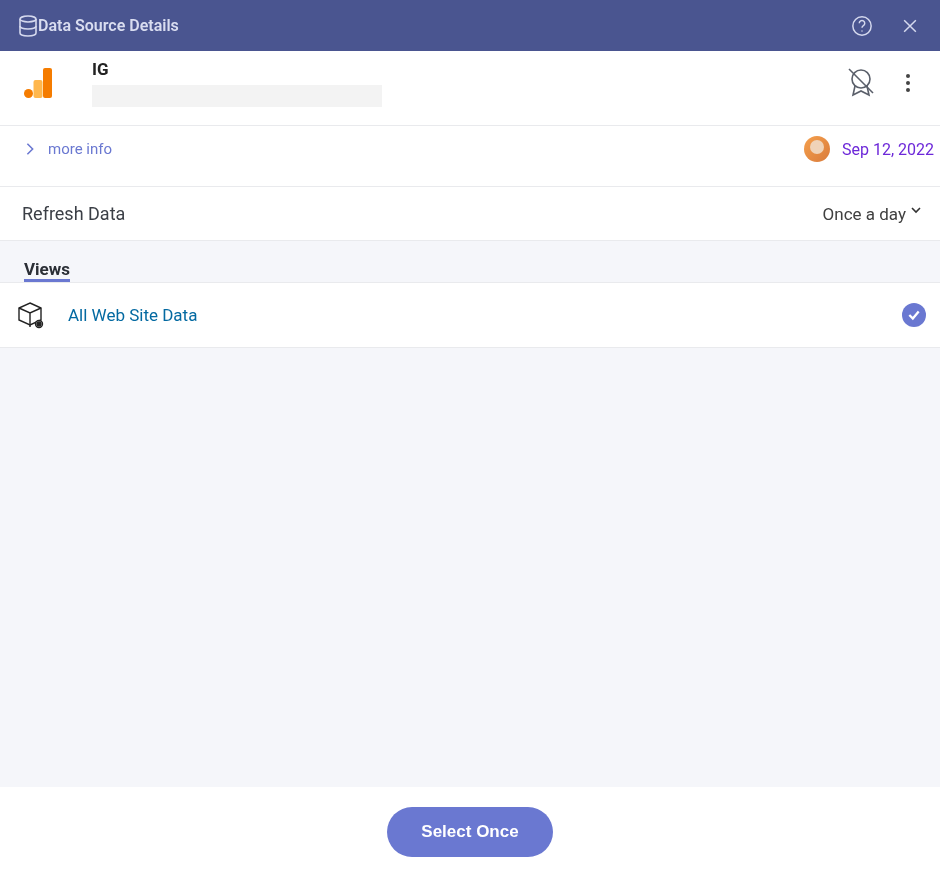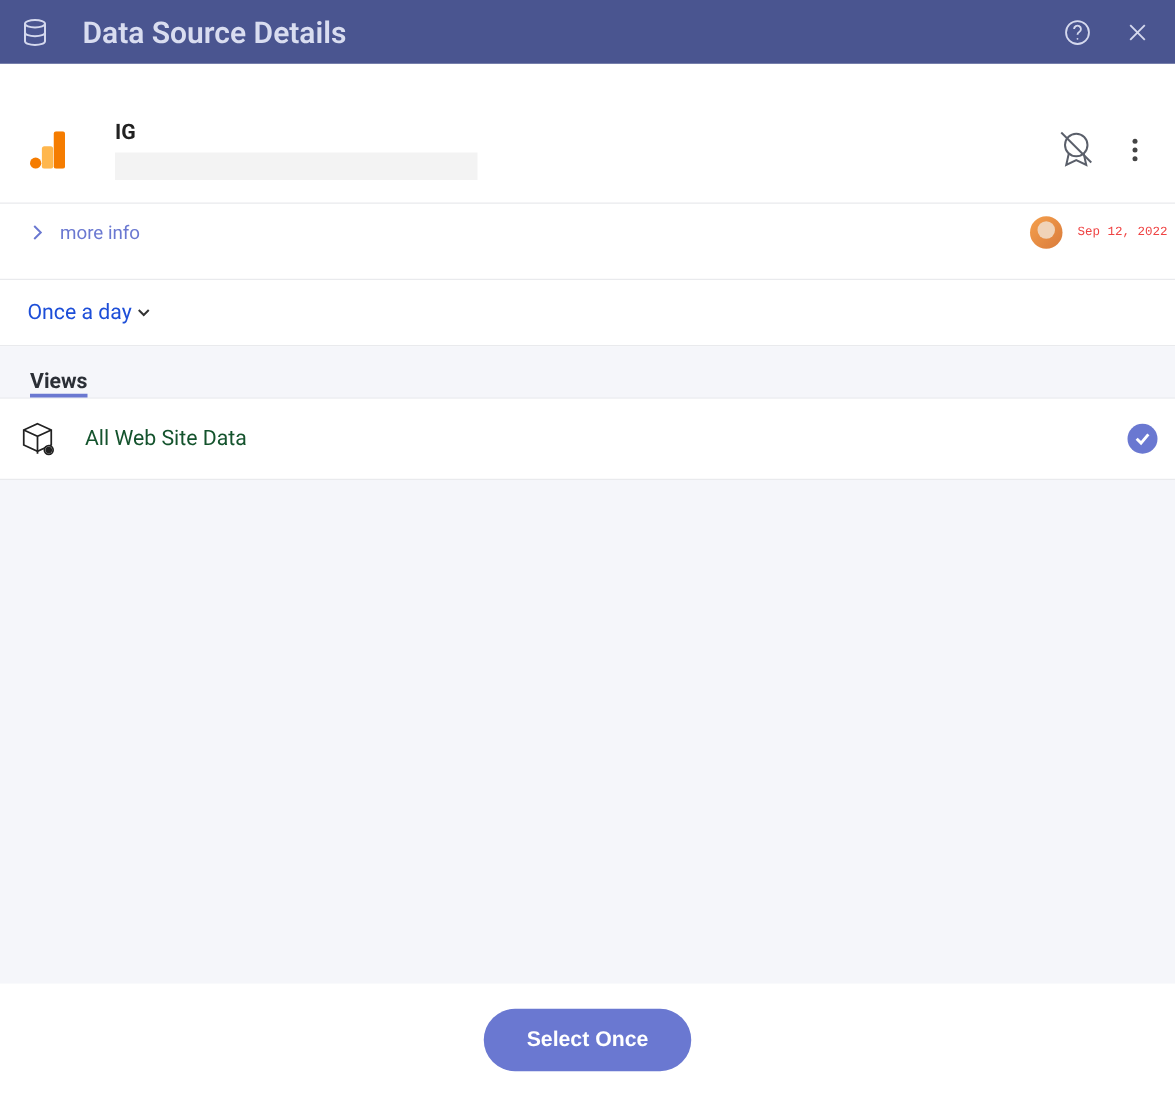--- a/index.html
+++ b/index.html
@@ -1,47 +1,47 @@
 <!DOCTYPE html>
 <html><head>
 <meta charset="utf-8">
 <style>
   * { box-sizing: border-box; margin: 0; padding: 0; }
   body { font-family: -apple-system, BlinkMacSystemFont, "Segoe UI", Roboto, Helvetica, Arial, sans-serif; width: 940px; height: 883px; overflow: hidden; background: #fff; }
   
   .titlebar { background: #4a5590; height: 51px; display: flex; align-items: center; padding: 0 18px; color: #e8eaf3; }
   .titlebar .db-icon { width: 20px; height: 22px; flex-shrink: 0; }
-  .titlebar .title { font-size: 24px; font-weight: 600; margin-left: 28px; flex: 1; color: #d9ddf0; }
+  .titlebar .title { font-size: 16px; font-weight: 600; flex: 1; color: #d9ddf0; }
   .titlebar .help, .titlebar .close { width: 24px; height: 24px; margin-left: 24px; cursor: pointer; display: flex; align-items: center; justify-content: center; }
   
-  .source-row { display: flex; align-items: center; padding: 8px 22px 18px 20px; border-bottom: 1px solid #e9eaed; margin-top: 37px; }
+  .source-row { display: flex; align-items: center; padding: 8px 22px 18px 20px; border-bottom: 1px solid #e9eaed; }
   .ga-logo { width: 28px; height: 30px; flex-shrink: 0; margin-left: 4px; }
   .redacted { background: #f3f3f3; height: 22px; width: 290px; margin-top: 6px; }
   .name-col { display: flex; flex-direction: column; margin-left: 40px; flex: 1; }
   .cert-icon { width: 34px; height: 34px; margin-right: 20px; cursor: pointer; }
   .kebab { width: 20px; height: 20px; display: flex; flex-direction: column; justify-content: center; align-items: center; gap: 3px; cursor: pointer; }
   .kebab span { width: 4px; height: 4px; background: #444; border-radius: 50%; }
   
   .meta-row { display: flex; align-items: center; padding: 10px 6px 24px 22px; border-bottom: 1px solid #e9eaed; }
   .chevron-right { width: 16px; height: 16px; display: flex; align-items: center; justify-content: center; margin-right: 10px; }
   .more-info { color: #6a78d1; font-size: 15px; cursor: pointer; }
   .avatar { width: 26px; height: 26px; border-radius: 50%; background: linear-gradient(135deg, #f5a04c, #d97b3c); margin-left: auto; margin-right: 12px; position: relative; overflow: hidden; }
   .avatar::after { content: ""; position: absolute; top: 4px; left: 6px; width: 14px; height: 14px; border-radius: 50%; background: #f0d3b8; }
-  .date { font-size: 10px; color: #ef4444; font-family: Liberation Mono, monospace; }
+  .date { font-size: 16px; color: #6d28d9; }
   
   .refresh-row { display: flex; align-items: center; padding: 16px 18px 16px 22px; border-bottom: 1px solid #e9eaed; background: #fff; }
   .refresh-label { font-size: 18px; color: #3b3f46; flex: 1; }
-  .refresh-value { font-size: 17px; color: #1d4ed8; display: flex; align-items: center; gap: 4px; cursor: pointer; }
+  .refresh-value { font-size: 17px; color: #404040; display: flex; align-items: flex-start; gap: 4px; cursor: pointer; }
   
   .tab-bar { background: #f5f6fa; padding: 18px 24px 0 24px; border-bottom: 1px solid #e9eaed; }
   .tab { display: inline-block; font-size: 17px; font-weight: 700; color: #2b2f36; border-bottom: 3px solid #6a78d1; cursor: pointer; }
   
   .view-row { display: flex; align-items: center; padding: 18px 14px 18px 16px; background: #fff; border-bottom: 1px solid #e9eaed; }
   .cube-icon { width: 28px; height: 28px; flex-shrink: 0; }
-  .view-name { font-size: 17px; color: #14532d; margin-left: 24px; flex: 1; }
+  .view-name { font-size: 17px; color: #0369a1; margin-left: 24px; flex: 1; }
   .check-badge { width: 24px; height: 24px; border-radius: 50%; background: #6a78d1; display: flex; align-items: center; justify-content: center; }
   .main-col { display: flex; flex-direction: column; height: 883px; }
   .content-area { background: #f5f6fa; flex: 1; }
   
   .footer { background: #fff; padding: 20px 0 26px 0; display: flex; justify-content: center; }
   .select-btn { background: #6a78d1; color: #fff; font-size: 17px; font-weight: 700; border: none; border-radius: 28px; padding: 15px 34px; cursor: pointer; }
 </style>
 </head>
 <body>
 
@@ -101,20 +101,21 @@
       <svg viewBox="0 0 16 16" width="14" height="14" fill="none" stroke="#6a78d1" stroke-width="1.8">
         <path d="M5 2l6 6-6 6"></path>
       </svg>
     </span>
     <span class="more-info">more info</span>
     <div class="avatar"></div>
     <span class="date">Sep 12, 2022</span>
   </div>
 
   <div class="refresh-row">
+    <div class="refresh-label">Refresh Data</div>
     <div class="refresh-value">
       <span>Once a day</span>
       <svg viewBox="0 0 12 12" width="12" height="12" fill="none" stroke="#333" stroke-width="1.6">
         <path d="M2 4l4 4 4-4"></path>
       </svg>
     </div>
   </div>
 
   <div class="tab-bar">
     <div class="tab">Views</div>

